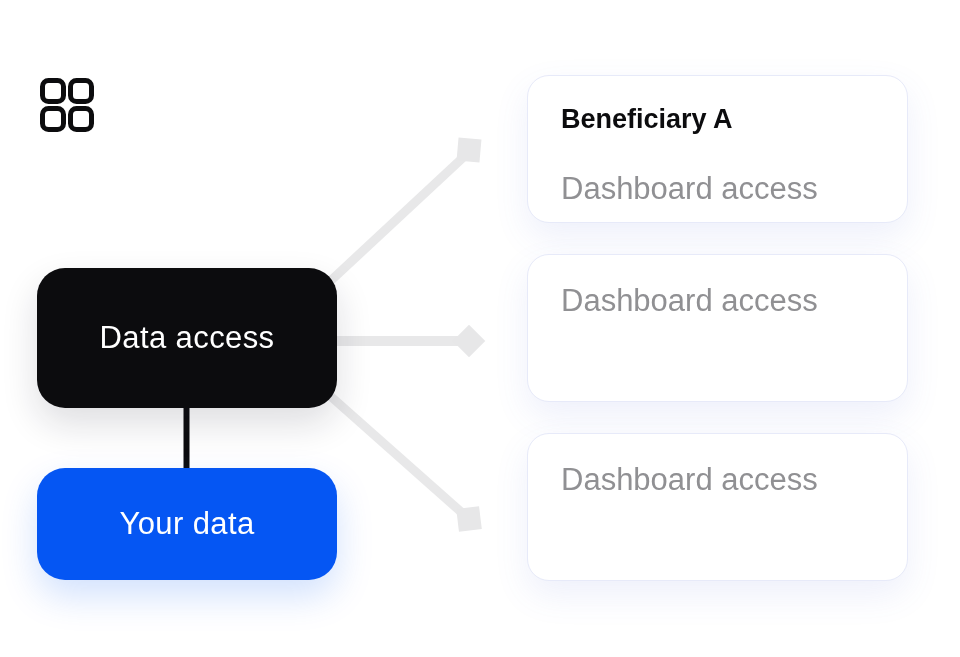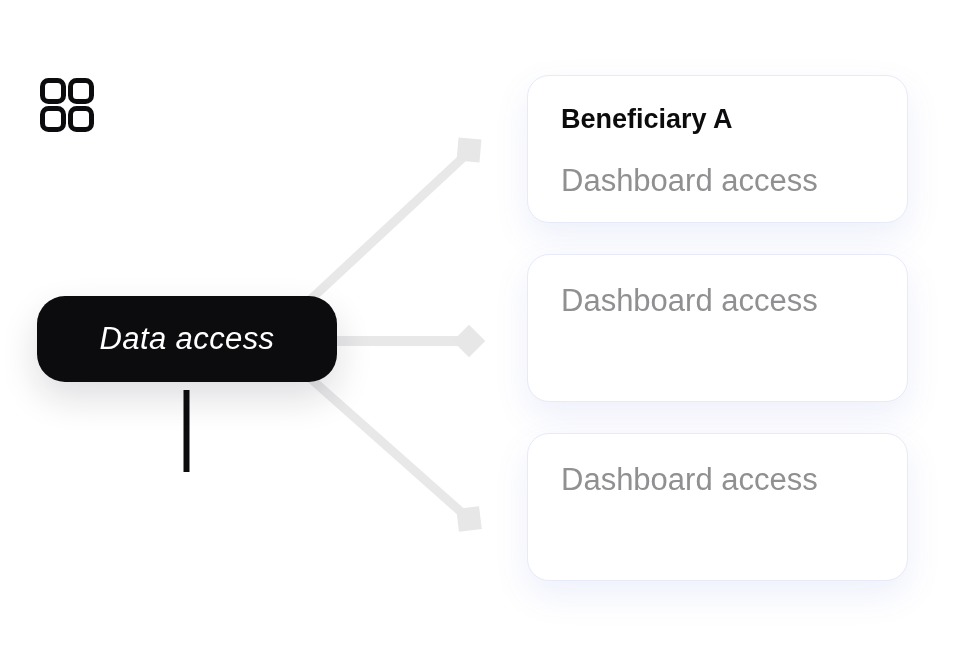--- a/index.html
+++ b/index.html
@@ -33,25 +33,24 @@
     justify-content: center;
     border-radius: 28px;
     z-index: 2;
   }
   .node-label {
     font-size: 31px;
     letter-spacing: 0.4px;
     color: #ffffff;
   }
   .node-black {
-    top: 296px;
-    height: 86px;
+    top: 268px;
+    height: 140px;
     background: var(--node-black, #0c0c0e);
     box-shadow: 0 16px 36px rgba(20, 20, 40, 0.14);
-    font-style: italic;
   }
   .node-blue {
     top: 468px;
     height: 112px;
     background: var(--accent-blue, #0556f3);
     box-shadow: 0 16px 36px rgba(5, 86, 243, 0.18);
   }
   .cards {
     position: absolute;
     left: 527px;
@@ -65,21 +64,21 @@
   .card {
     box-sizing: border-box;
     width: 381px;
     height: 148px;
     background: #ffffff;
     border: 1.5px solid var(--card-border, #e7eaf9);
     border-radius: 22px;
     padding: 28px 20px 0 33px;
     display: flex;
     flex-direction: column;
-    gap: 28px;
+    gap: 36px;
     box-shadow: 0 14px 34px rgba(90, 110, 220, 0.10);
   }
   .card-title {
     font-size: 27px;
     font-weight: 700;
     color: #0c0c0e;
     line-height: 1.15;
   }
   .card-subtitle {
     font-size: 31px;
@@ -110,20 +109,23 @@
     <rect x="2.5" y="2.5" width="21" height="21" rx="6" stroke="#0c0c0e" stroke-width="5"></rect>
     <rect x="30.5" y="2.5" width="21" height="21" rx="6" stroke="#0c0c0e" stroke-width="5"></rect>
     <rect x="2.5" y="30.5" width="21" height="21" rx="6" stroke="#0c0c0e" stroke-width="5"></rect>
     <rect x="30.5" y="30.5" width="21" height="21" rx="6" stroke="#0c0c0e" stroke-width="5"></rect>
   </svg>
 
   <div class="node node-black">
     <span class="node-label">Data access</span>
   </div>
 
+  <div class="node node-blue">
+    <span class="node-label">Your data</span>
+  </div>
 
   <div class="cards">
 
     <div class="card">
       <div class="card-title">Beneficiary A</div>
       <div class="card-subtitle">Dashboard access</div>
     </div>
 
     <div class="card">
       <div class="card-subtitle">Dashboard access</div>

